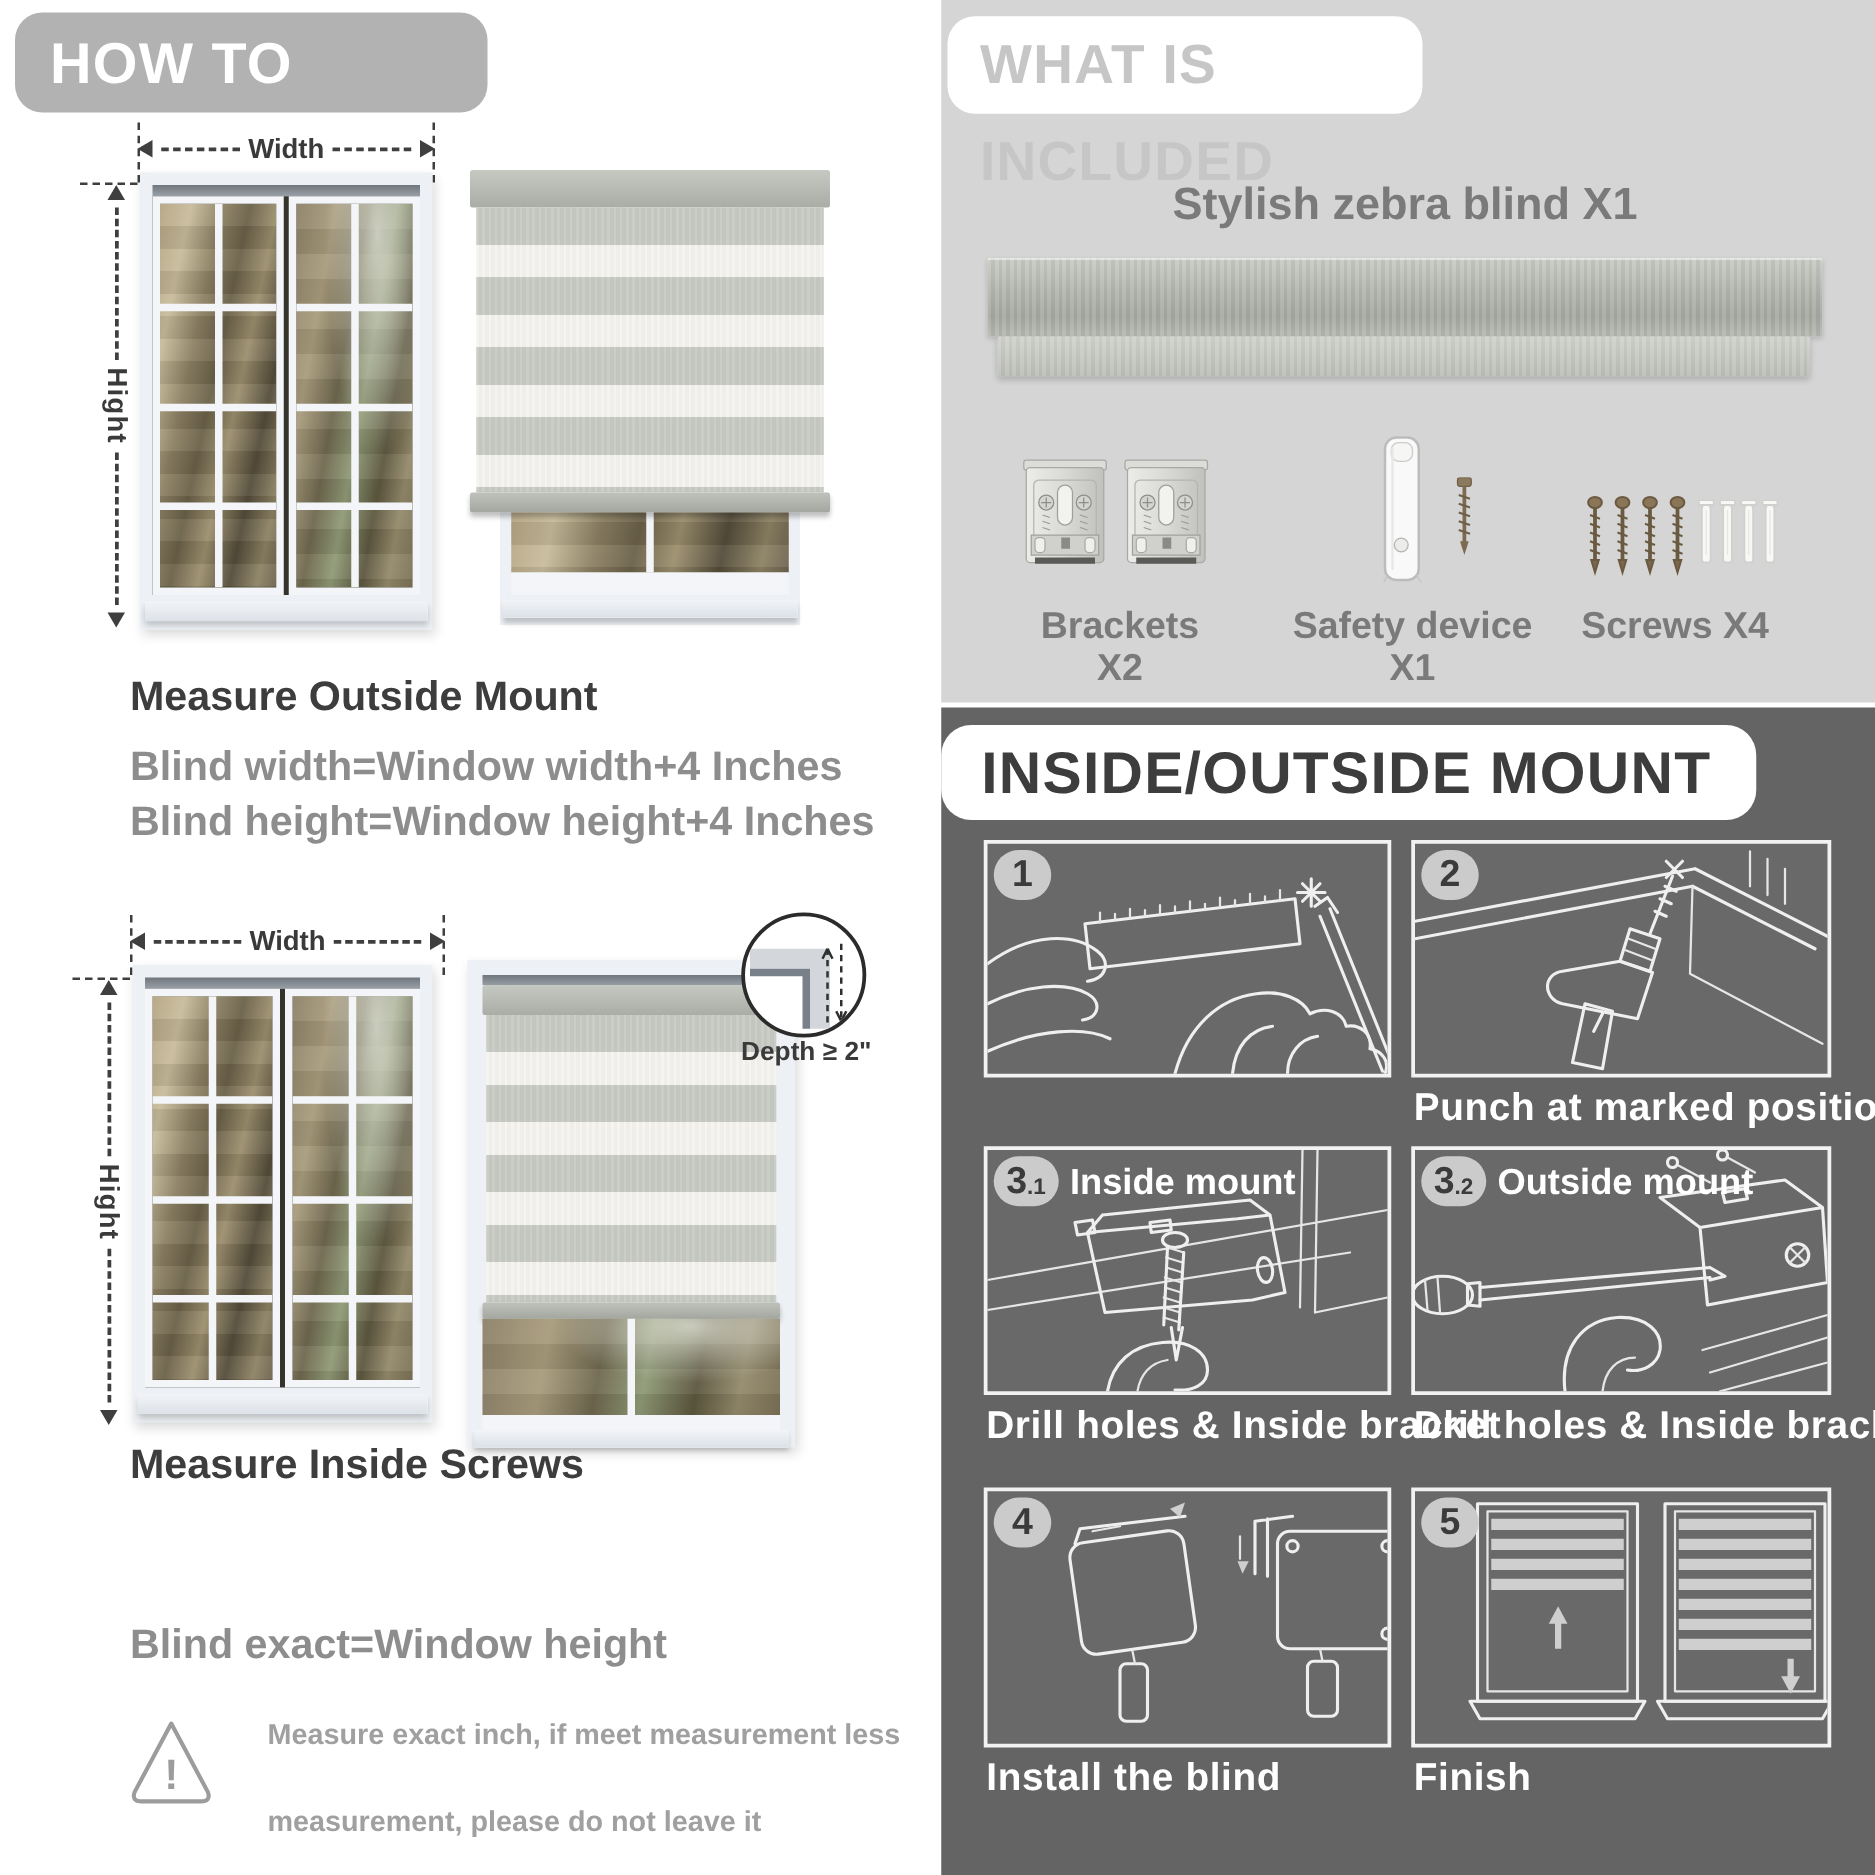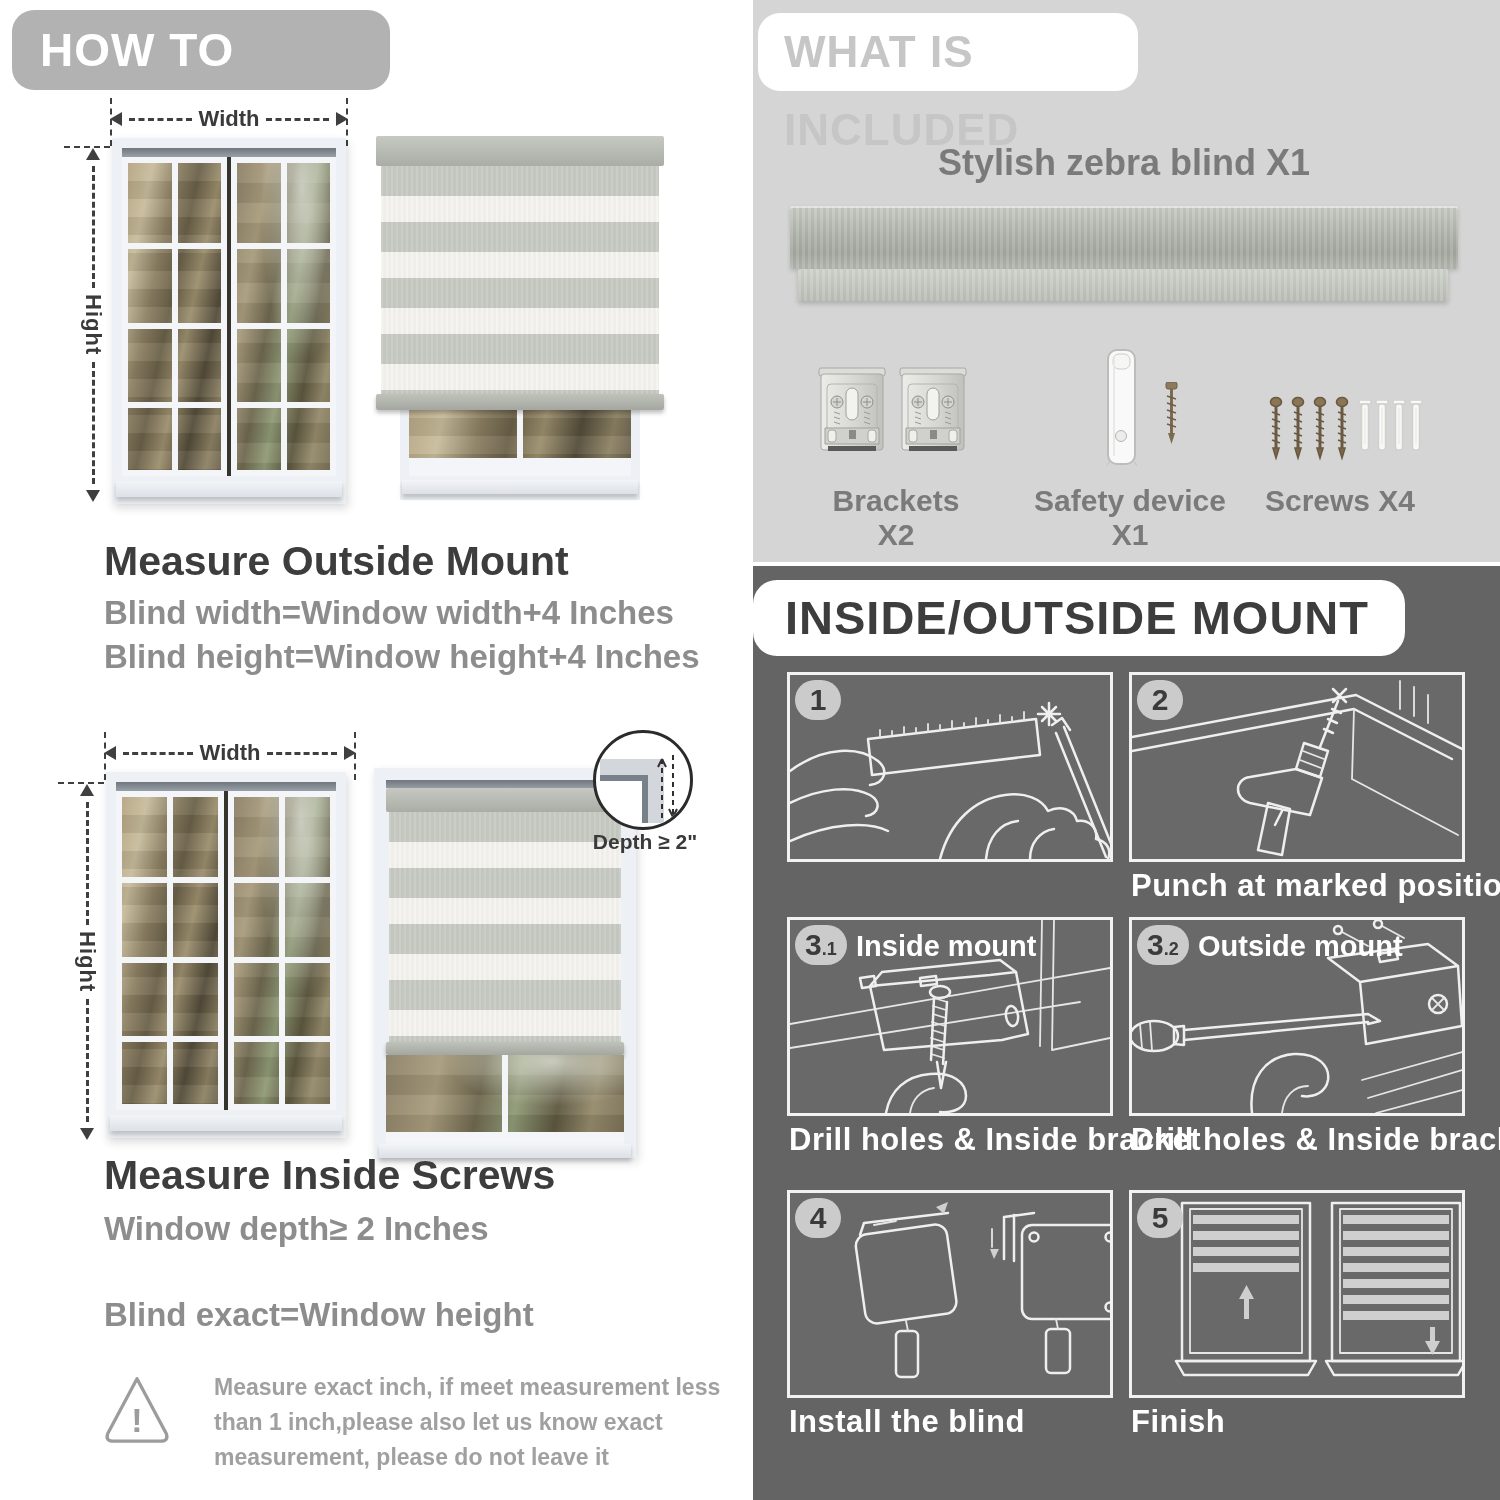--- a/index.html
+++ b/index.html
@@ -76,21 +76,21 @@
   .ah-r{width:0;height:0;border-top:7px solid transparent;border-bottom:7px solid transparent;border-left:12px solid #3f3f3f;}
   .vtick{position:absolute;top:-8px;width:0;height:48px;border-left:2px dashed #3f3f3f;}
   .varrow{display:flex;flex-direction:column;align-items:center;color:#3a3a3a;font-weight:bold;font-size:22px;}
   .varrow .dash{flex:1;width:0;border-left:3px dashed #3f3f3f;margin:6px 0;}
   .av-t{width:0;height:0;border-left:7px solid transparent;border-right:7px solid transparent;border-bottom:12px solid #3f3f3f;}
   .av-b{width:0;height:0;border-left:7px solid transparent;border-right:7px solid transparent;border-top:12px solid #3f3f3f;}
   .vlabel{writing-mode:vertical-rl;letter-spacing:1px;}
   .htick{position:absolute;top:-2px;left:-16px;width:86px;border-top:2px dashed #3f3f3f;}
 
   
-  .m-title{font-size:41px;font-weight:bold;color:#3d3d3d;}
+  .m-title{font-size:33px;font-weight:bold;color:#3d3d3d;}
   .m-line{font-size:33px;font-weight:bold;color:#8d8d8d;}
   .warn-line{font-size:23px;font-weight:bold;color:#a0a0a0;}
   .warn-mark{position:absolute;left:0;top:0;width:66px;height:74px;text-align:center;
              font-size:34px;font-weight:bold;color:#9c9c9c;line-height:96px;}
 
   
   .prod-label{left:790px;top:142px;width:668px;text-align:center;font-size:36px;font-weight:bold;color:#7a7a7a;}
   .bar-main{left:790px;top:206px;width:668px;height:63px;border-radius:2px;
       background:repeating-linear-gradient(90deg,rgba(255,255,255,.08) 0 3px,rgba(0,0,0,.04) 3px 6px),
                  linear-gradient(180deg,#c9ccc4,#b2b5ad 45%,#a6a9a1 75%,#b6b9b1);
@@ -231,31 +231,29 @@
       <path d="M4,34 H60 V90" stroke="#d3d7dc" stroke-width="16" fill="none"></path>
       <path d="M4,45 H49 V90" stroke="#78808a" stroke-width="6" fill="none"></path>
       <path d="M66,26 V88" stroke="#2f2f2f" stroke-width="2" stroke-dasharray="5,4" fill="none"></path>
       <path d="M77,22 V84" stroke="#2f2f2f" stroke-width="2" stroke-dasharray="5,4" fill="none"></path>
       <path d="M66,26 l-4,8 M66,26 l4,8 M77,84 l-4,-8 M77,84 l4,-8" stroke="#2f2f2f" stroke-width="2" fill="none"></path>
     </svg>
   </div>
   <div class="abs depth-label">Depth ≥ 2"</div>
 
   <div class="abs m-title" style="left:104px;top:1152px;">Measure Inside Screws</div>
-  <div class="abs m-line" style="left:104px;top:1210px;">Window depth≥ 2 Inches</div>
   <div class="abs m-line" style="left:104px;top:1296px;">Blind exact=Window height</div>
 
   <div class="abs" style="left:104px;top:1372px;width:66px;height:74px;">
     <svg viewBox="0 0 70 76" style="width:100%;height:100%;">
       <path d="M35,6 L66,64 Q69,72 60,72 L10,72 Q1,72 4,64 Z" fill="none" stroke="#9c9c9c" stroke-width="3.5" stroke-linejoin="round"></path>
     </svg>
     <div class="warn-mark">!</div>
   </div>
   <div class="abs warn-line" style="left:214px;top:1374px;">Measure exact inch, if meet measurement less</div>
-  <div class="abs warn-line" style="left:214px;top:1409px;">than 1 inch,please also let us know exact</div>
   <div class="abs warn-line" style="left:214px;top:1444px;">measurement, please do not leave it</div>
 
   <div class="abs hdr-included">WHAT IS INCLUDED</div>
   <div class="abs prod-label">Stylish zebra blind X1</div>
   <div class="abs bar-main"></div>
   <div class="abs bar-sub"></div>
 
   <div class="abs" style="left:816px;top:364px;width:72px;height:94px;">
     <svg viewBox="0 0 72 94" style="width:100%;height:100%;">
       <defs>

